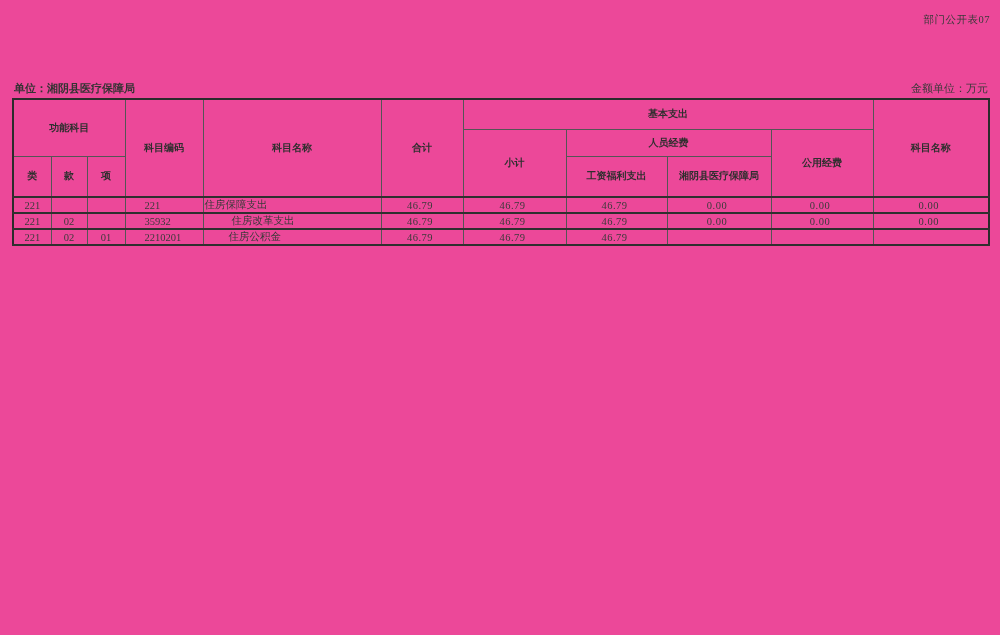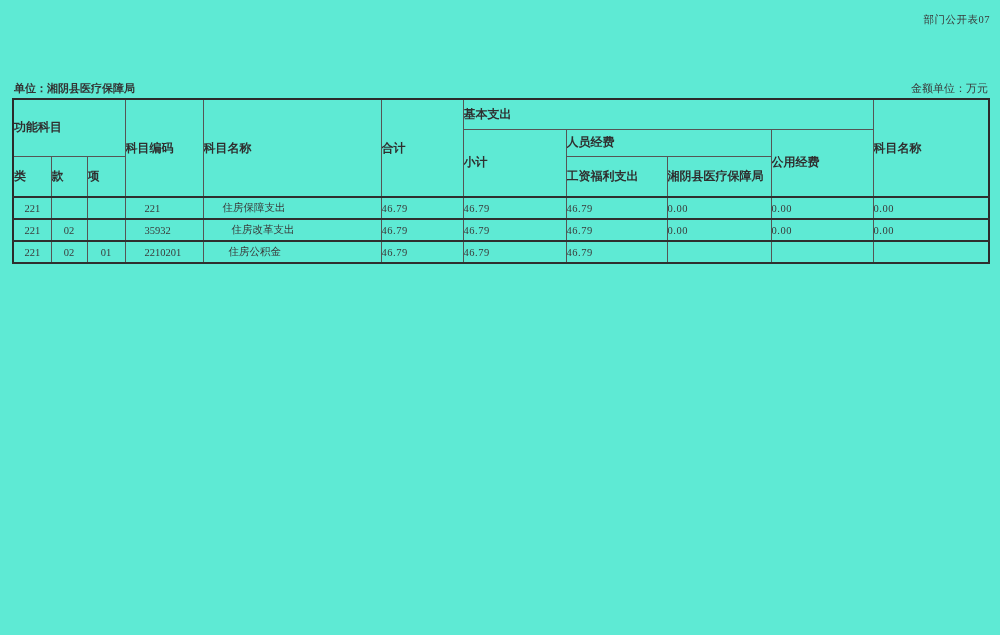--- a/index.html
+++ b/index.html
@@ -4,21 +4,21 @@
 <style>
   * { margin: 0; padding: 0; box-sizing: border-box; }
   html, body { background: #ffffff; }
   body {
     width: 1000px; height: 635px;
     font-family: "Liberation Serif", "DejaVu Serif", serif;
     color: #333333;
     position: relative;
     overflow: hidden;
   }
-  .page { position: absolute; inset: 0; background: #5eead4; text-decoration: underline; }
+  .page { position: absolute; inset: 0; background: #ec4899; text-decoration: underline; }
 
   .corner-label {
     position: absolute; top: 13px; right: 10px;
     font-size: 10.5px; color: #3a3a3a;
     letter-spacing: 0.5px;
   }
   .title {
     position: absolute; top: 41px; left: 552px;
     transform: translateX(-50%);
     font-size: 21px; font-weight: bold; color: #222222;
@@ -39,41 +39,41 @@
     border-collapse: collapse;
     table-layout: fixed;
     border: 2px solid #2b2b2b;
   }
   table.budget th, table.budget td {
     border: 1px solid #555555;
     overflow: hidden;
     white-space: nowrap;
   }
   table.budget th {
-    font-size: 12px; font-weight: bold; color: #2f2f2f;
-    text-align: left; vertical-align: middle; margin-top: 8px;
+    font-size: 10px; font-weight: bold; color: #2f2f2f;
+    text-align: center; vertical-align: middle; margin-top: 8px;
   }
   table.budget td {
     font-size: 10.5px; color: #3a3a3a;
     vertical-align: middle;
     border-top: 2px solid #2f2f2f;
     border-bottom: 2px solid #2f2f2f;
   }
   tr.hrow-a { height: 30px; }
   tr.hrow-b { height: 27px; }
   tr.hrow-c { height: 41px; }
-  tr.drow   { height: 22px; }
+  tr.drow   { height: 16px; }
 
   td.cat  { text-align: center; }
   td.code { text-align: left; padding-left: 19px; }
   td.name { text-align: left; }
-  td.name.lvl1 { padding-left: 19px; }
+  td.name.lvl1 { padding-left: 1px; }
   td.name.lvl2 { padding-left: 28px; }
   td.name.lvl3 { padding-left: 25px; }
-  td.num  { text-align: left; padding-right: 4px; letter-spacing: 0.5px; }
+  td.num  { text-align: center; padding-right: 4px; letter-spacing: 0.5px; }
 </style>
 </head>
 <body>
 
 <div class="page">
 
   <div class="corner-label">部门公开表07</div>
   <div class="org-unit-label">单位：湘阴县医疗保障局</div>
   <div class="amount-unit-label">金额单位：万元</div>
 

